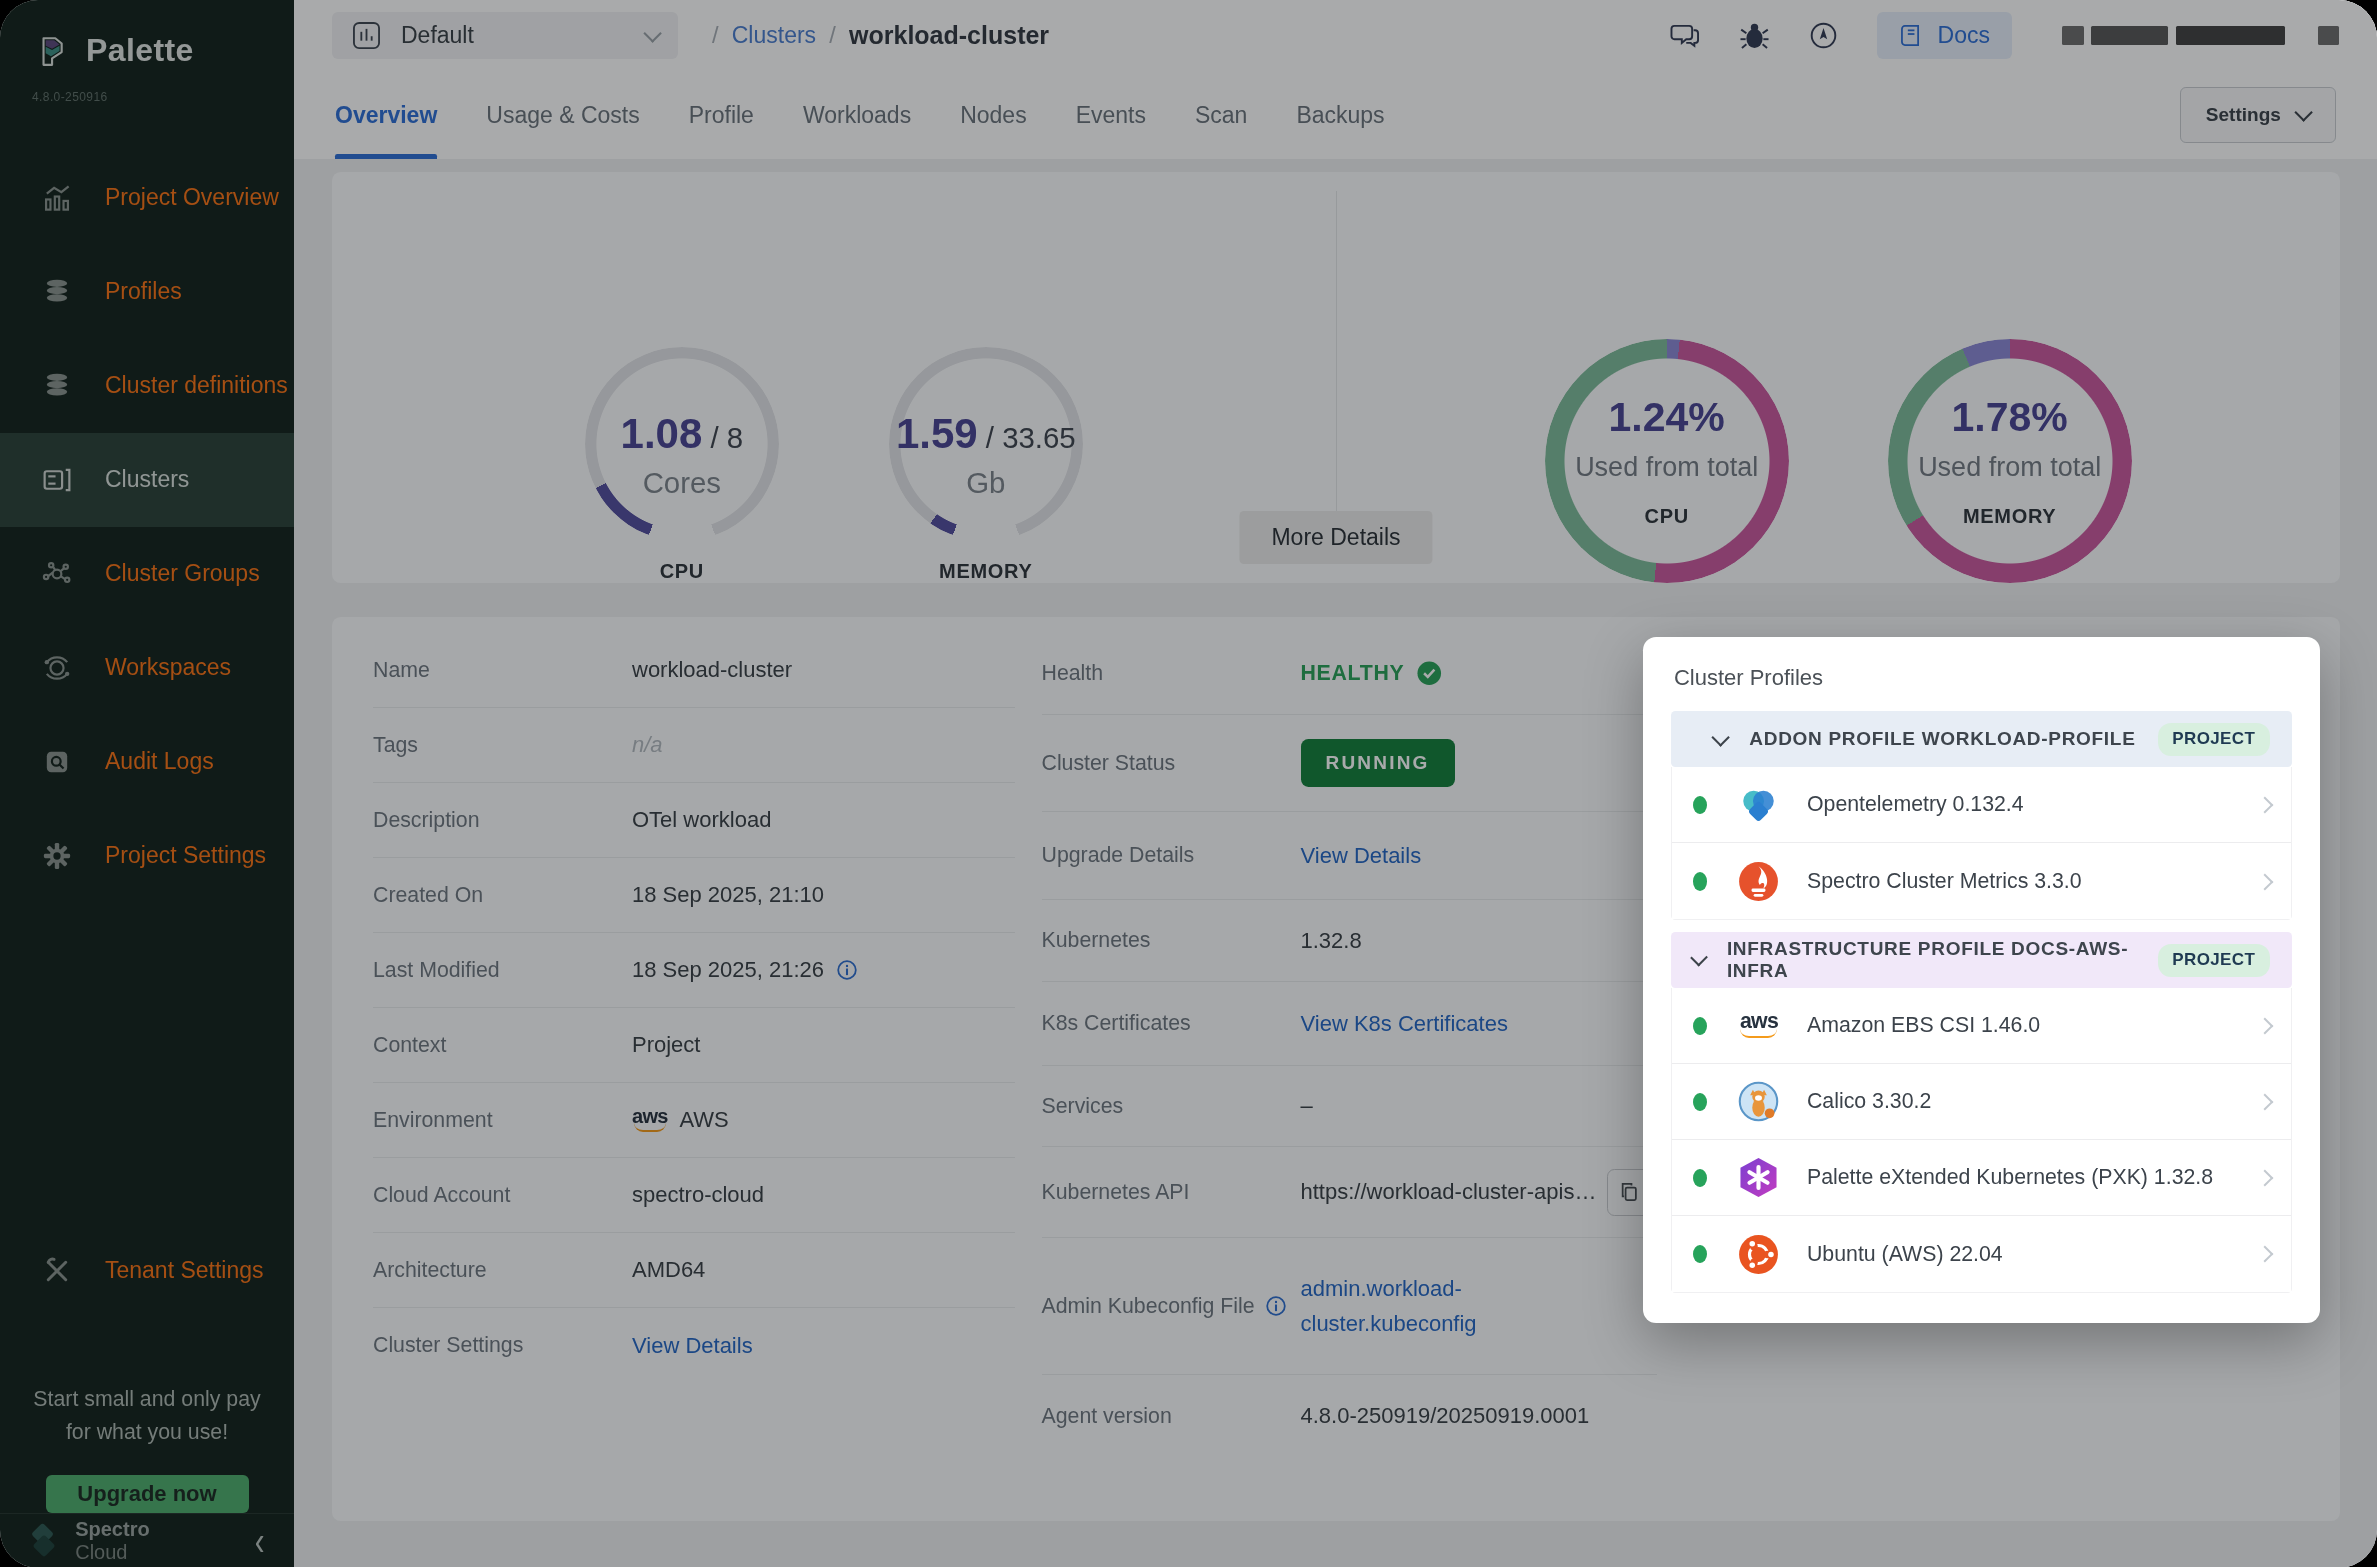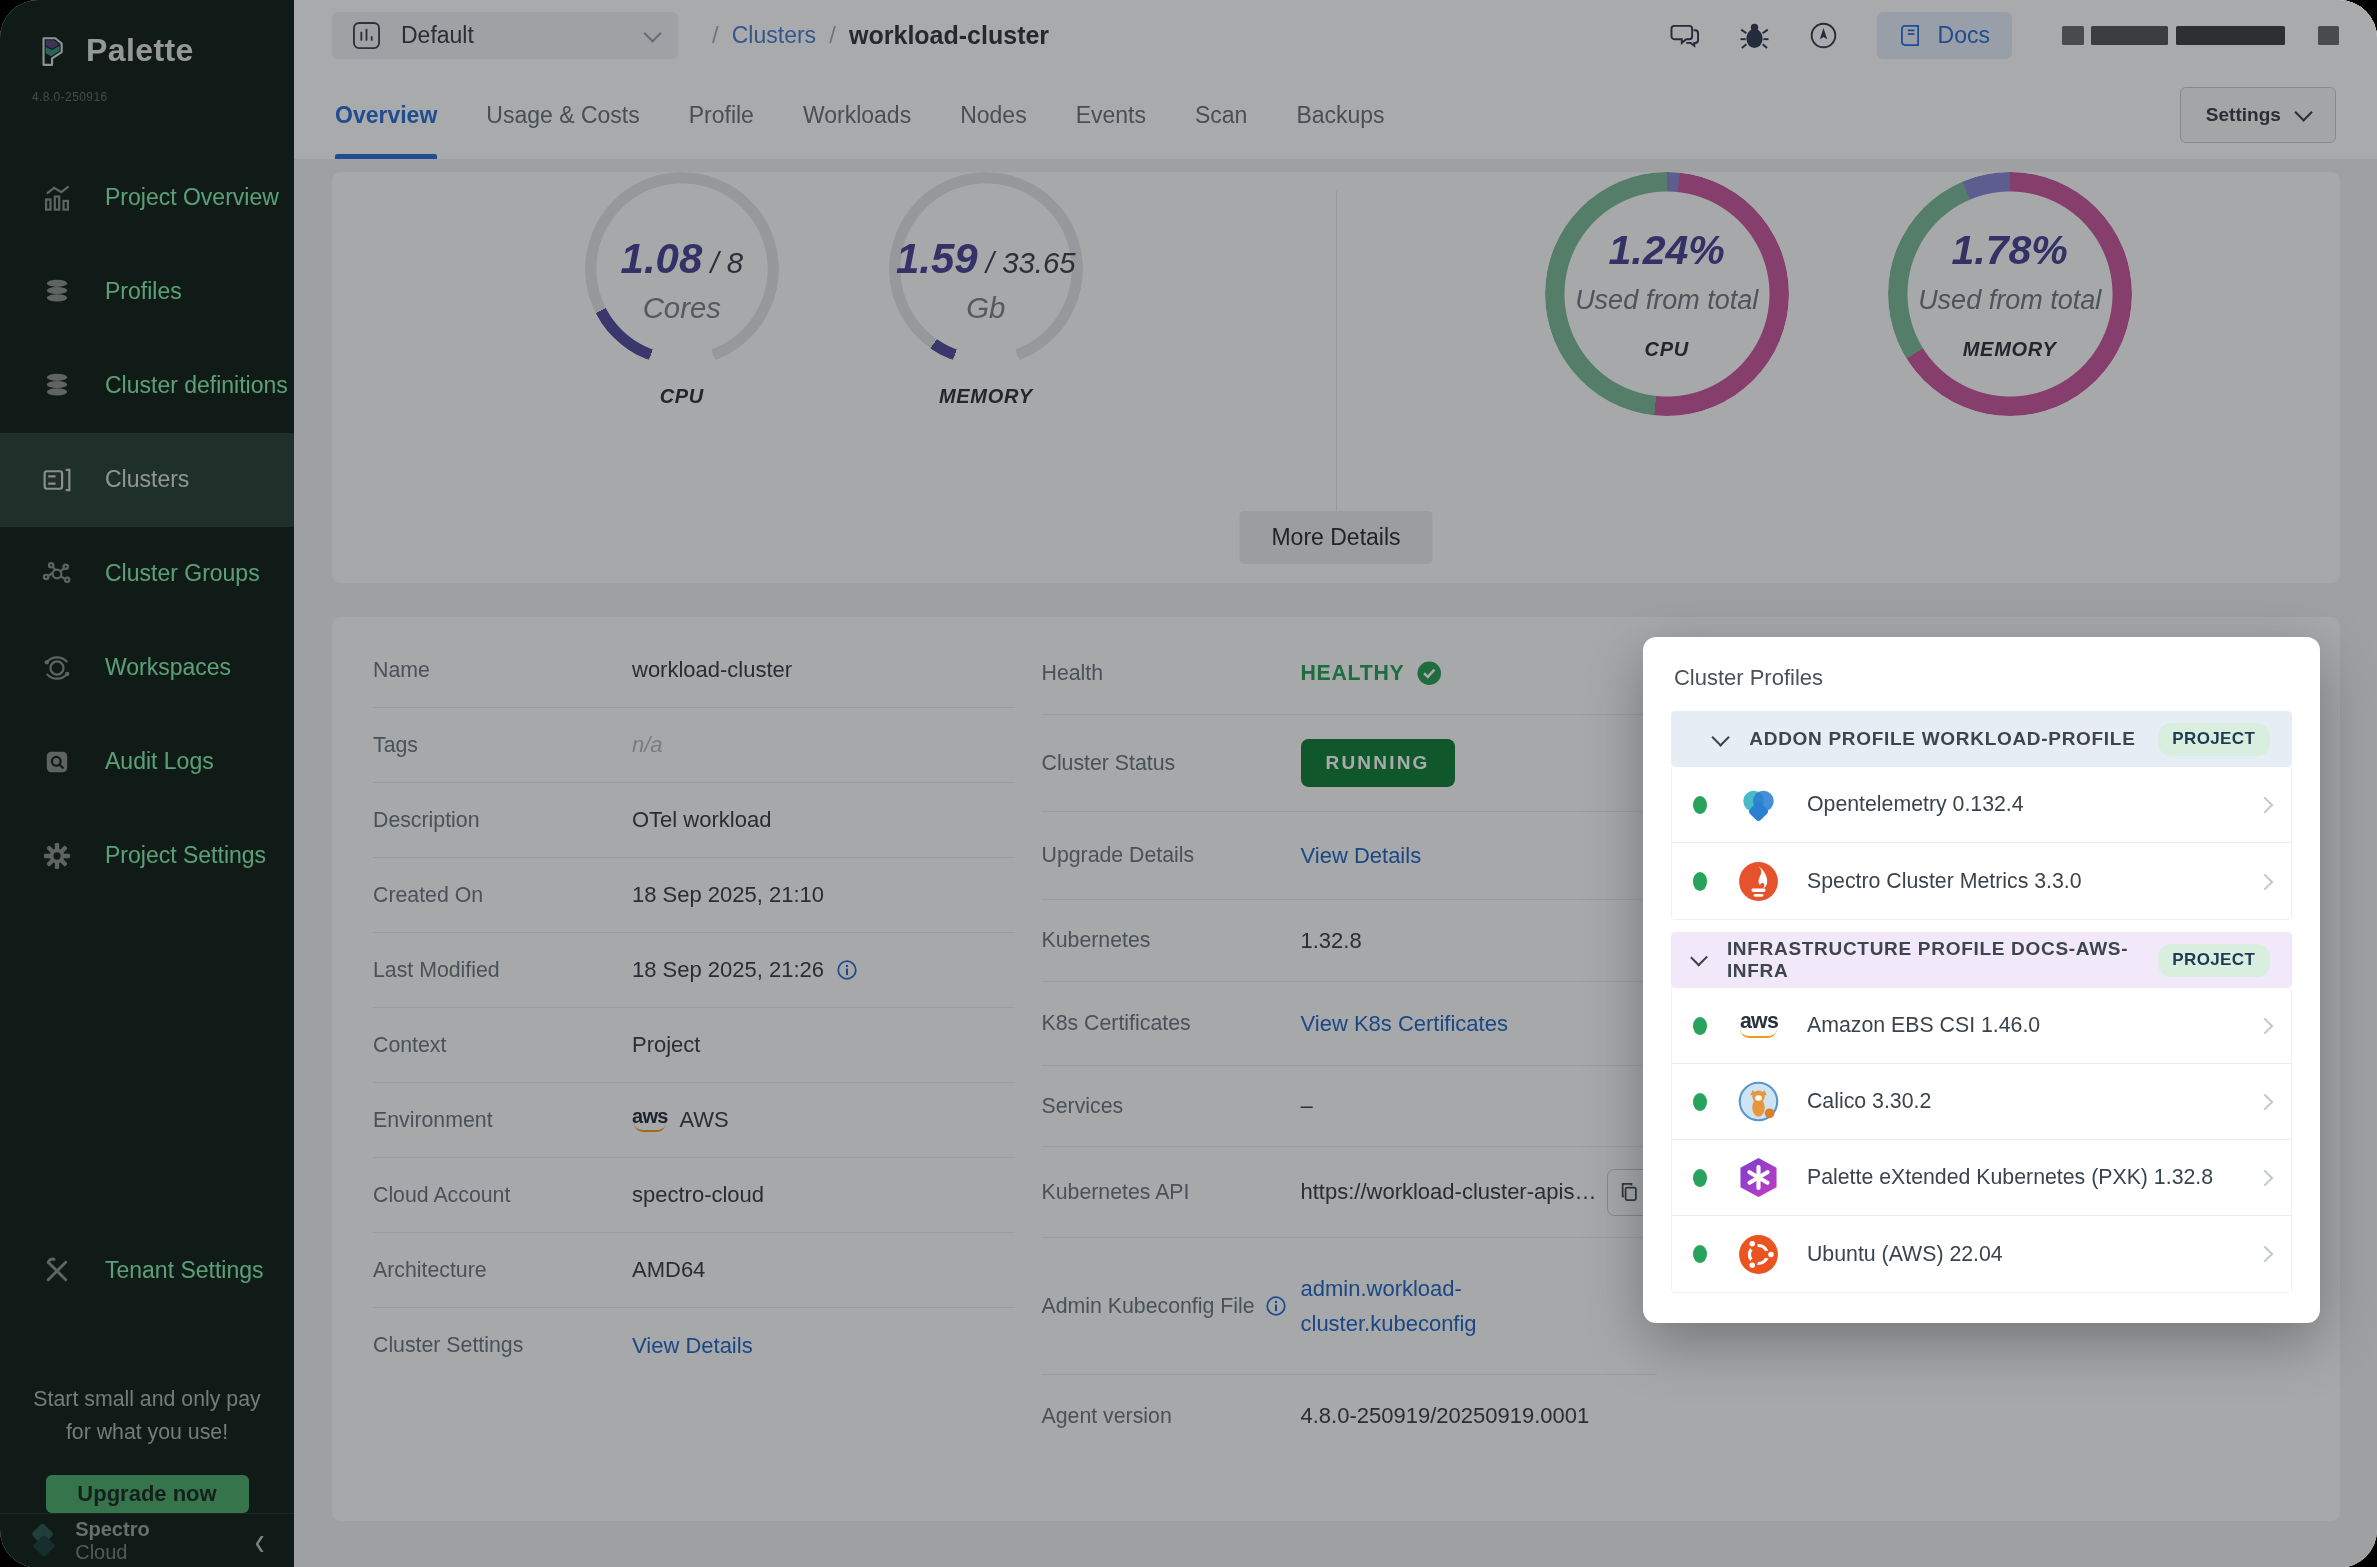--- a/index.html
+++ b/index.html
@@ -6,21 +6,21 @@
   *{box-sizing:border-box;font-family:"Liberation Sans", sans-serif;}
   .app{position:relative;width:2377px;height:1568px;border-radius:38px;overflow:hidden;background:#f2f3f5;display:flex;}
 
   
   .sidebar{position:relative;width:294px;min-width:294px;background:#15241e;display:flex;flex-direction:column;z-index:10;}
   .brand{display:flex;align-items:center;gap:19px;padding:32px 0 0 35px;}
   .brand-name{font-size:32px;font-weight:600;color:#dfe4e1;letter-spacing:0.4px;}
   .version{padding:20.6px 0 0 32px;font-size:12px;color:#60706a;letter-spacing:0.4px;}
   .nav{margin-top:47px;display:flex;flex-direction:column;}
   .nav-item{display:flex;align-items:center;gap:32px;height:94px;padding-left:41px;cursor:pointer;}
-  .nav-item .lbl{font-size:23px;color:#86efac;}
+  .nav-item .lbl{font-size:23px;color:#f97316;}
   .nav-item.active{background:#2c423a;}
   .nav-item.active .lbl{color:#d9e0dc;}
   .nav-icon{width:32px;height:32px;flex:0 0 32px;}
   .tenant-block{margin-top:321px;}
   .promo{margin-top:65px;text-align:center;color:#aeb8b2;font-size:21.3px;line-height:1.55;}
   .upgrade-btn{display:block;margin:26.5px auto 0;width:203px;height:49px;border:none;border-radius:5.9px;background:#4fae6d;color:#1d2c24;font-size:22px;font-weight:600;cursor:pointer;}
   .side-footer{margin-top:auto;border-top:0.7px solid #273731;height:71px;display:flex;align-items:center;padding:0 29.4px 0 26.5px;}
   .sf-text{margin-left:14.7px;line-height:1.15;}
   .sf-1{font-size:20px;font-weight:700;color:#9aa4a0;}
   .sf-2{font-size:20px;color:#7c8681;}
@@ -50,21 +50,21 @@
   .tab{position:relative;font-size:23px;color:#6a737c;height:100%;display:flex;align-items:center;cursor:pointer;}
   .tab.active{color:#2e6fd6;font-weight:600;}
   .tab.active::after{content:"";position:absolute;left:0;right:0;bottom:0;height:5.2px;background:#2e6fd6;border-radius:2.2px 2.2px 0 0;}
   .settings-btn{margin-left:auto;display:flex;align-items:center;gap:16px;height:56px;padding:0 25px;background:#f7f8f9;border:1.5px solid #c9cdd2;border-radius:5.9px;font-size:19px;font-weight:600;color:#3b424a;cursor:pointer;}
   .settings-btn .chev-down{border-color:#3b424a;margin:0;margin-top:-4.4px;}
 
   
   .content{flex:1;padding:13.2px 37px 0 38px;position:relative;}
   .card{background:#fbfcfd;border-radius:8.8px;}
   .card-usage{height:411px;display:flex;position:relative;}
-  .half{flex:1;display:flex;align-items:flex-start;justify-content:center;gap:110px;font-style:italic;}
+  .half{flex:1;display:flex;align-items:flex-end;justify-content:center;gap:110px;}
   .vdiv{width:0.7px;background:#e4e6e9;margin:19px 0;}
   .gauge-wrap{display:flex;flex-direction:column;align-items:center;}
   .ringG{position:relative;width:194px;height:194px;border-radius:50%;
     -webkit-mask:radial-gradient(closest-side,transparent calc(100% - 11.8px),#000 calc(100% - 11px));
     mask:radial-gradient(closest-side,transparent calc(100% - 11.8px),#000 calc(100% - 11px));}
   .gauge-txt{position:absolute;inset:0;display:flex;flex-direction:column;align-items:center;justify-content:center;margin-top:22px;}
   .g-num{font-size:42px;font-weight:700;color:#4a4694;}
   .g-num .g-total{font-size:29.4px;font-weight:400;color:#3f4650;}
   .g-unit{font-size:29.4px;color:#7d858d;margin-top:7.4px;}
   .g-cap{margin-top:19px;font-size:20px;font-weight:700;letter-spacing:0.7px;color:#2f363d;}

